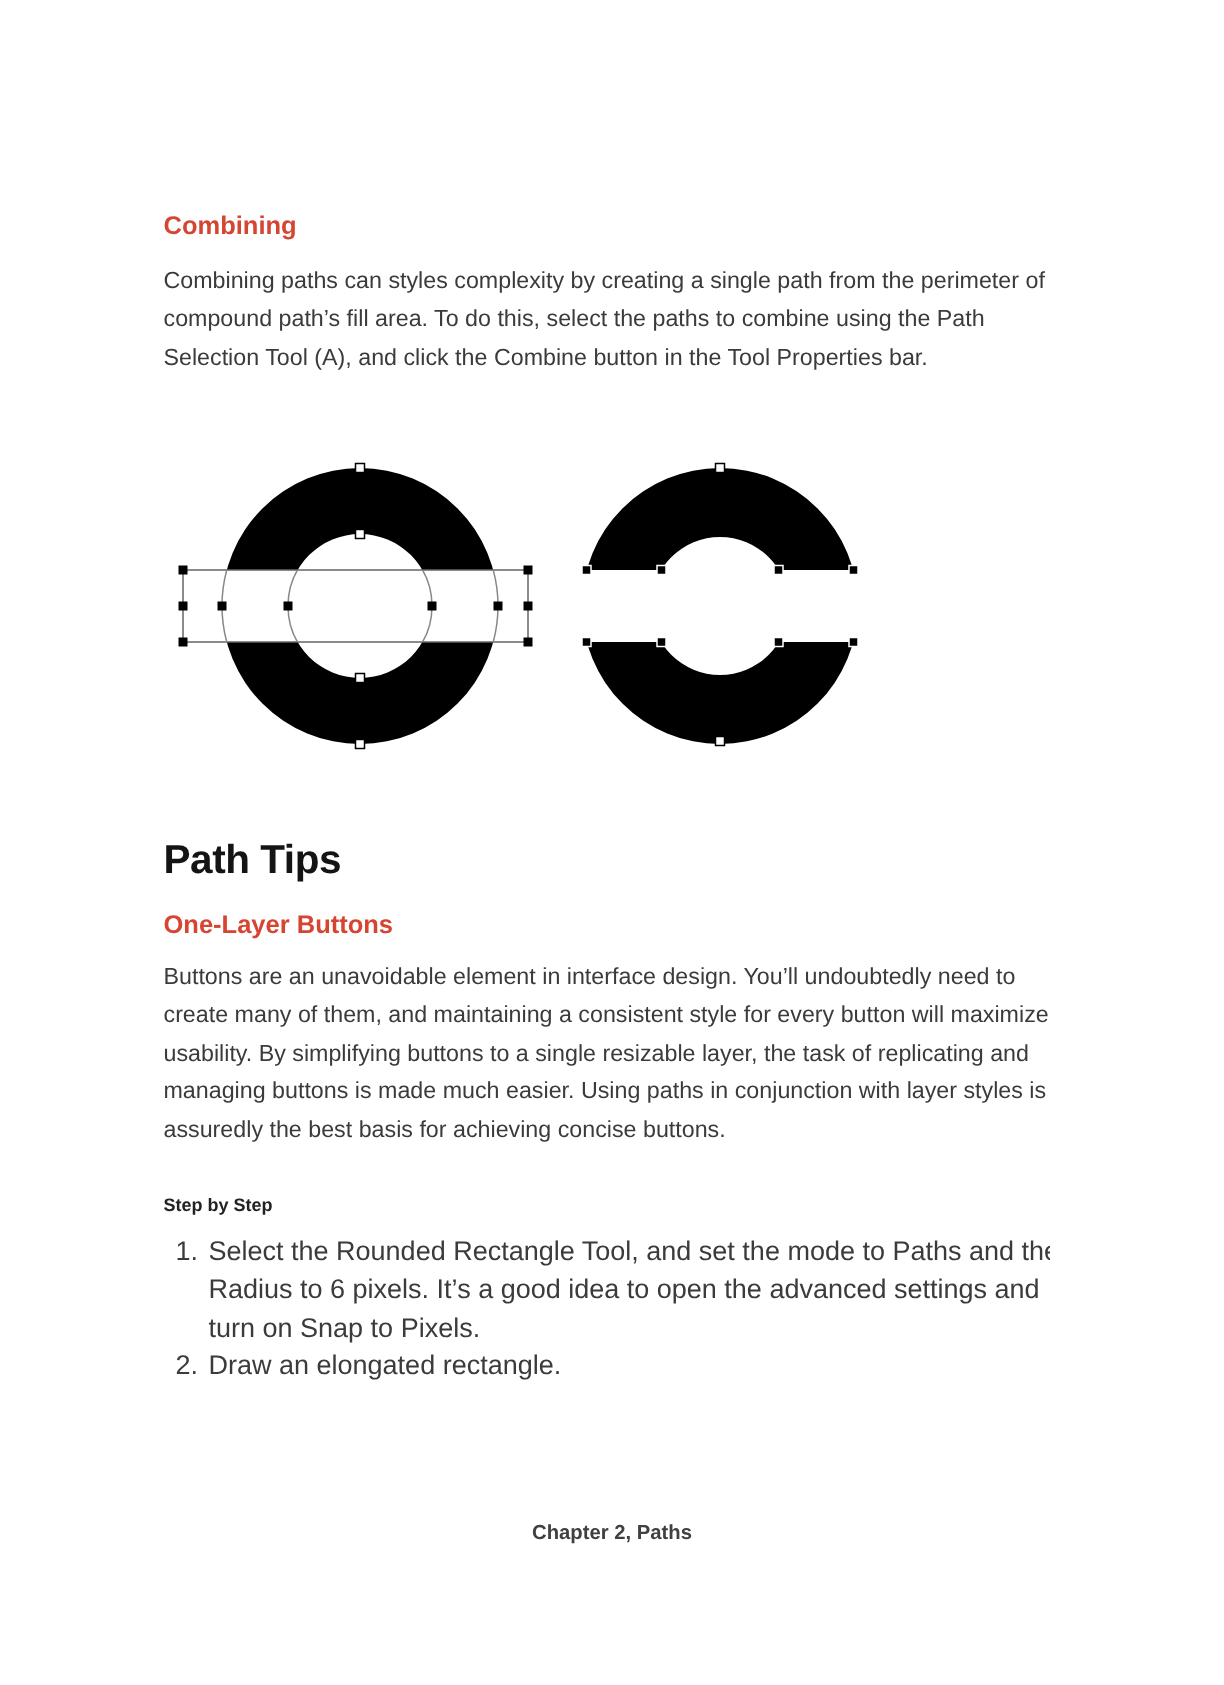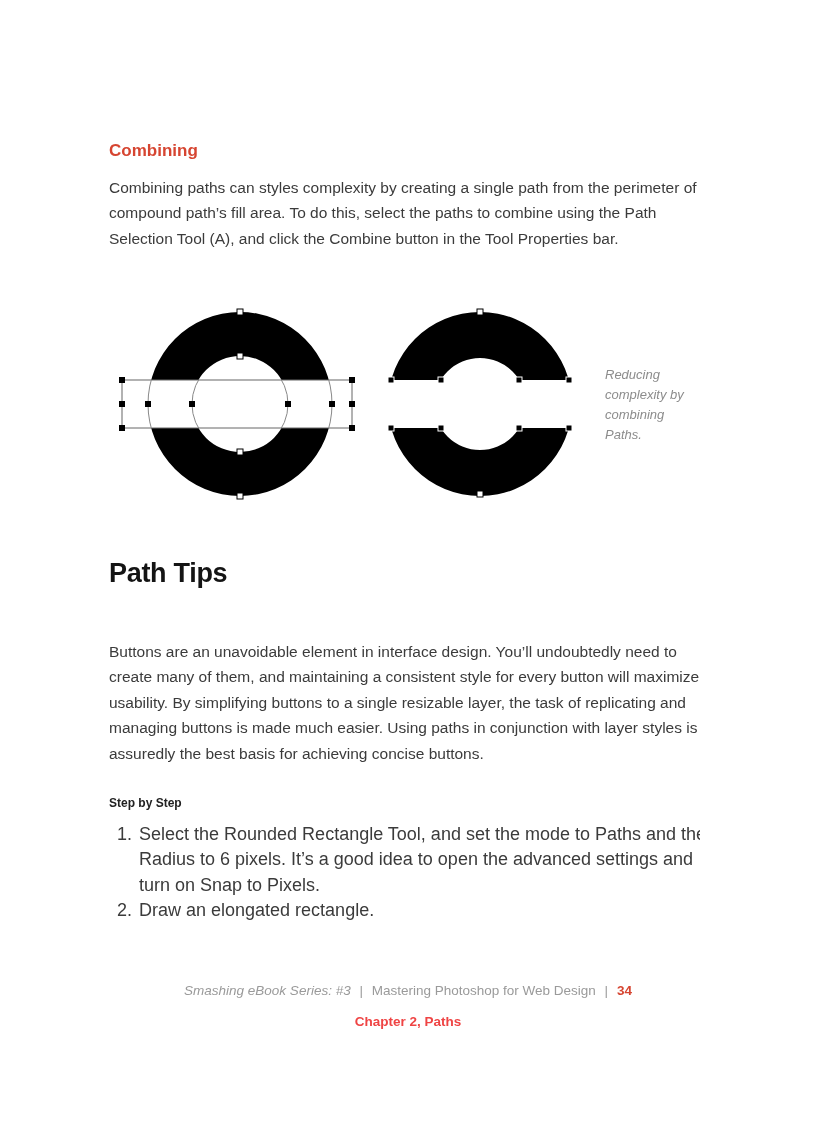--- a/index.html
+++ b/index.html
@@ -37,21 +37,21 @@
   .footer-line1 {
     position:absolute; left:0; top:959px; width:816px; text-align:center;
     font-size:13.5px; color:#9a9a9a;
   }
   .footer-line1 .series { font-style:italic; color:#9a9a9a; }
   .footer-line1 .sep { color:#9a9a9a; margin:0 5px; }
   .footer-line1 .booktitle { color:#9a9a9a; }
   .footer-line1 .pagenum { color:#d64531; font-weight:bold; }
   .footer-line2 {
     position:absolute; left:0; top:990px; width:816px; text-align:center;
-    font-size:13.5px; font-weight:bold; color:#ef4444;
+    font-size:13.5px; font-weight:bold; color:#404040;
   }
 </style>
 </head>
 <body>
 
 <div class="page">
 
   <div class="red-subhead" style="top:117px;">Combining</div>
 
   <div class="para" style="top:151px;">Combining paths can styles complexity by creating a single path from the perimeter of a compound path’s fill area. To do this, select the paths to combine using the Path Selection Tool (A), and click the Combine button in the Tool Properties bar.</div>
@@ -107,37 +107,30 @@
         <rect x="438" y="401" width="6" height="6"></rect>
           <rect x="516" y="401" width="6" height="6"></rect>
       </g>
       <g fill="#ffffff" stroke="#000000" stroke-width="1">
         <rect x="477" y="285" width="6" height="6"></rect>
           <rect x="477" y="467" width="6" height="6"></rect>
       </g>
     </g>
   </svg>
 
-  <div class="fig-caption">Reducing complexity by combining Paths.</div>
 
   <div class="big-head" style="top:534px;">Path Tips</div>
 
+  <div class="red-subhead" style="top:583px;">One-Layer Buttons</div>
 
   <div class="para" style="top:615px;">Buttons are an unavoidable element in interface design. You’ll undoubtedly need to create many of them, and maintaining a consistent style for every button will maximize usability. By simplifying buttons to a single resizable layer, the task of replicating and managing buttons is made much easier. Using paths in conjunction with layer styles is assuredly the best basis for achieving concise buttons.</div>
 
   <div class="step-head" style="top:772px;">Step by Step</div>
 
   <ol class="steps">
     <li>Select the Rounded Rectangle Tool, and set the mode to Paths and the Radius to 6 pixels. It’s a good idea to open the advanced settings and turn on Snap to Pixels.</li>
     <li>Draw an elongated rectangle.</li>
   </ol>
 
-  <div class="footer-line1">
-    <span class="series">Smashing eBook Series: #3</span>
-    <span class="sep">|</span>
-    <span class="booktitle">Mastering Photoshop for Web Design</span>
-    <span class="sep">|</span>
-    <span class="pagenum">34</span>
-  </div>
 
   <div class="footer-line2">Chapter 2, Paths</div>
 
 </div>
 
 </body></html>

